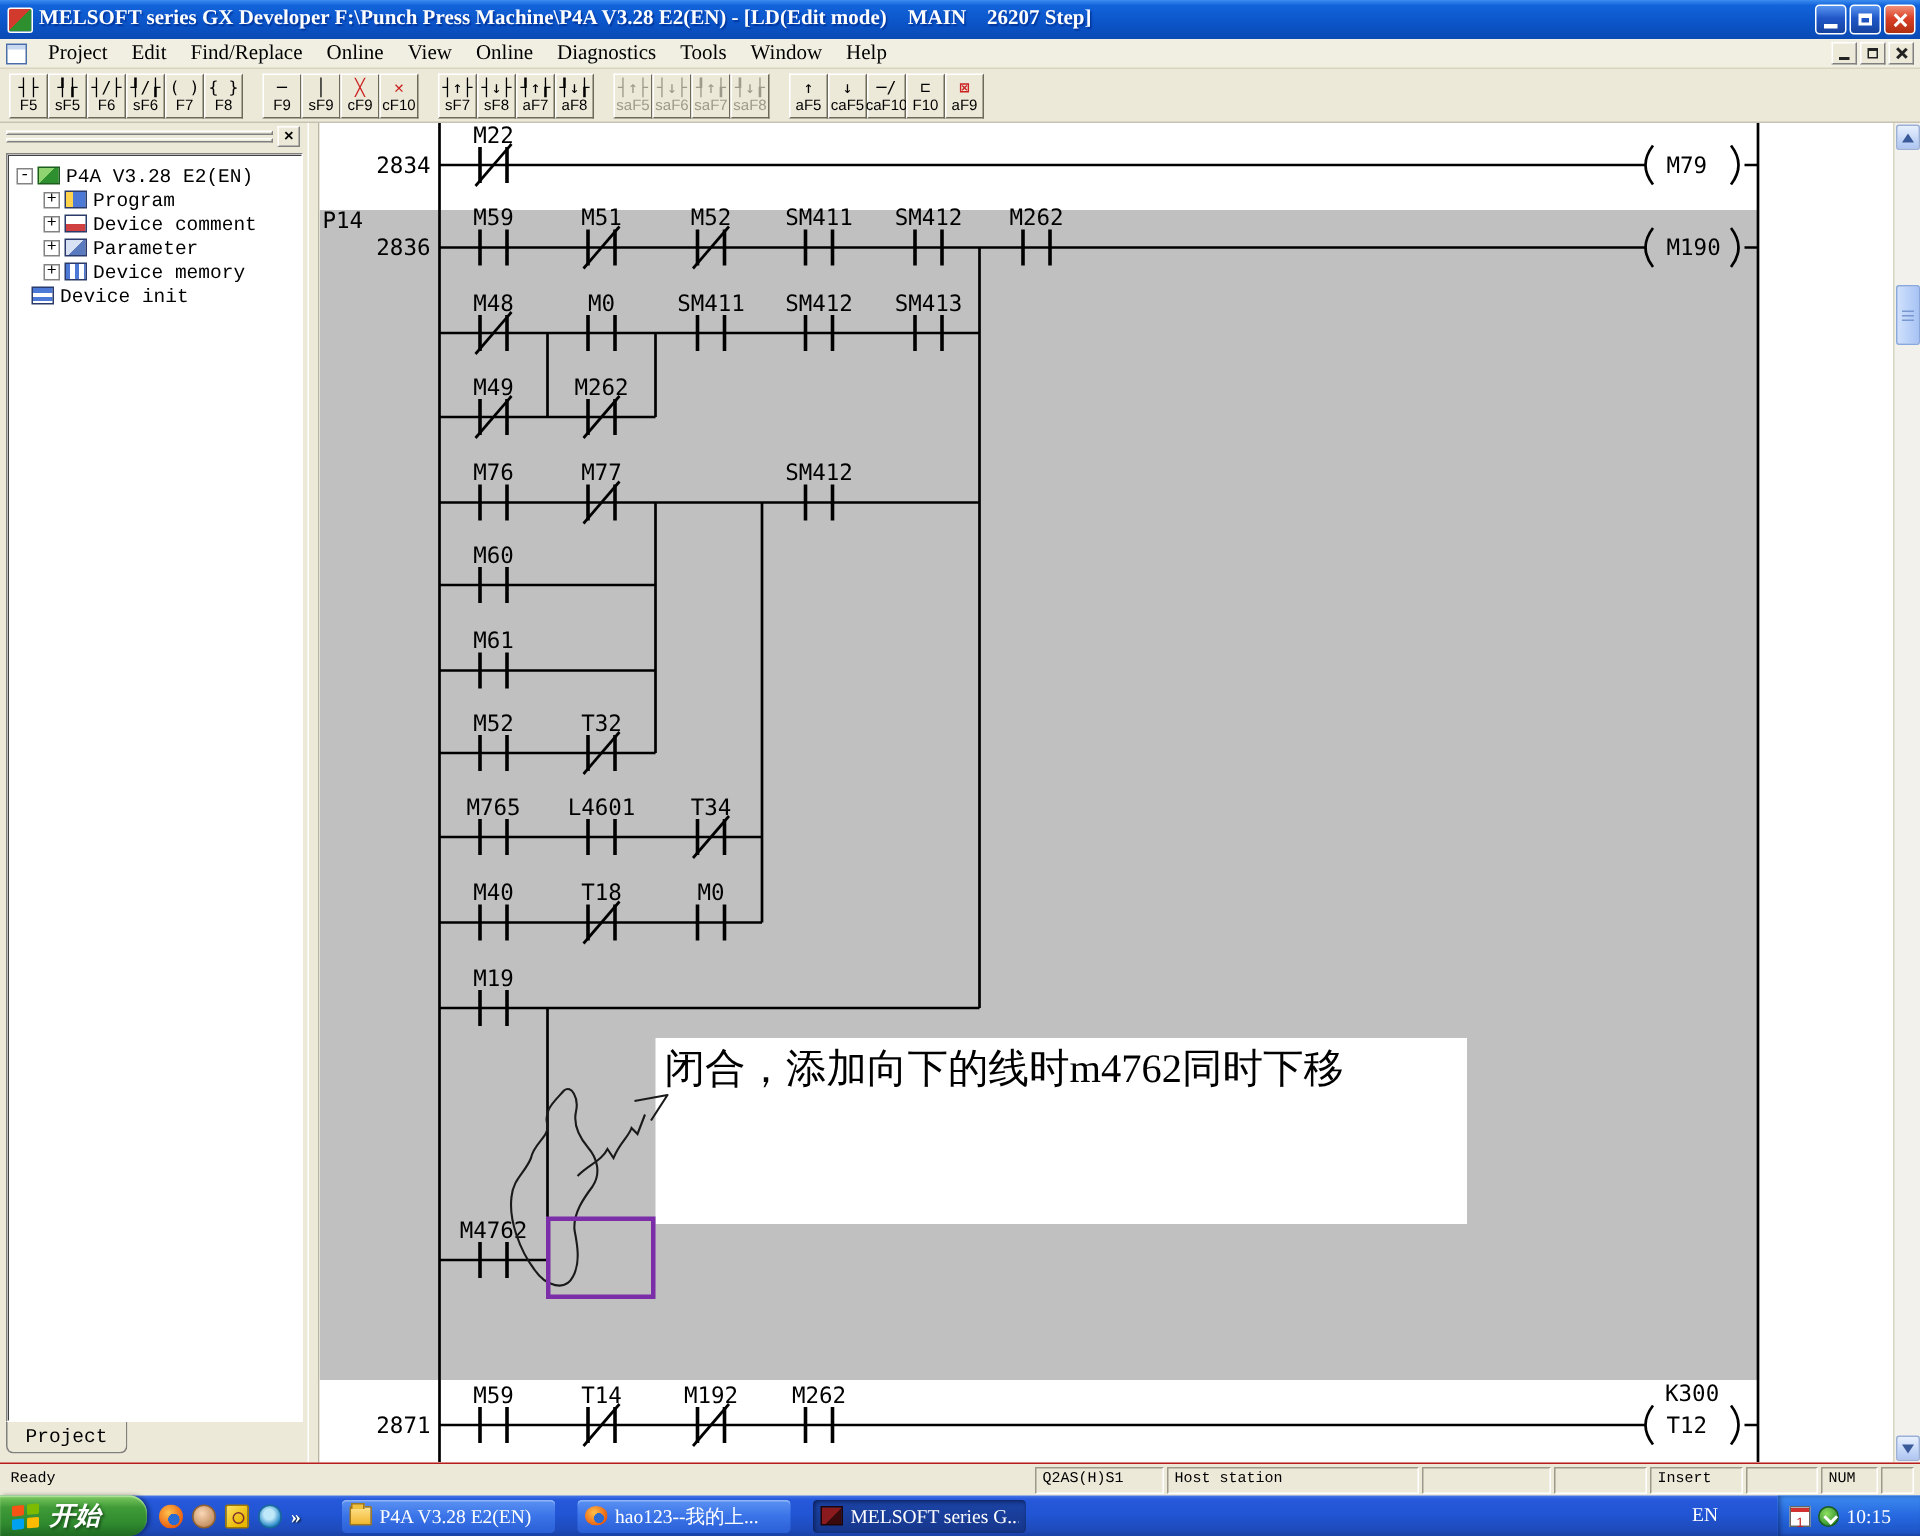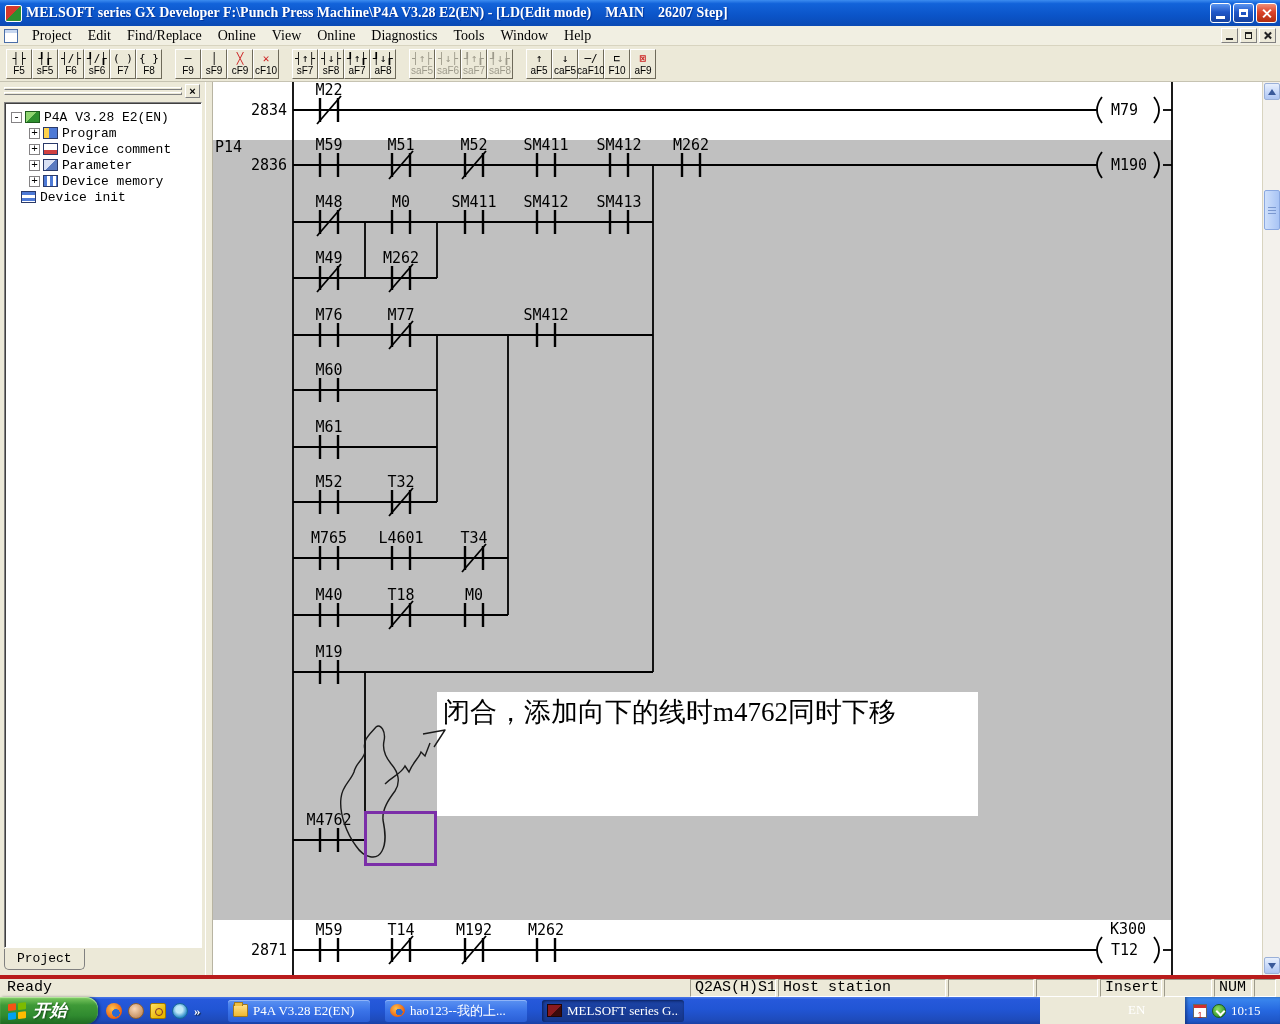--- a/index.html
+++ b/index.html
@@ -108,28 +108,28 @@
   .sb-up { top:1px; } .sb-down { bottom:1px; }
   .tri-up { width:0; height:0; border:4px solid transparent; border-bottom:6px solid #3A5A9A; margin-top:-4px; }
   .tri-down { width:0; height:0; border:4px solid transparent; border-top:6px solid #3A5A9A; margin-bottom:-4px; }
   #sb-thumb { position:absolute; left:1px; top:108px; width:16px; height:40px; border-radius:2px;
     background:linear-gradient(90deg,#CFE0FB,#A8C4F5); border:1px solid #8AA8E0;
     display:flex; flex-direction:column; align-items:center; justify-content:center; gap:2px; }
   #sb-thumb i { display:block; width:8px; height:1px; background:#7A98D0; }
 
   
   #statusbar { position:absolute; left:0; top:975px; width:1280px; height:22px; background:#ECE9D8;
-    border-top:4px solid #b91c1c; display:flex; align-items:center; padding:1px 2px;
-    font-family:"Liberation Mono",monospace; font-size:15px; }
+    border-top:1px solid #b91c1c; display:flex; align-items:center; padding:1px 2px;
+    font-family:"Liberation Mono",monospace; font-size:10px; }
   .spanel { height:18px; margin-right:2px; border:1px solid; border-color:#9D9A8B #fff #fff #9D9A8B;
     padding:0 4px; line-height:16px; white-space:nowrap; overflow:hidden; }
   .spanel.ready { flex:1; border-color:transparent; }
 
   
-  #taskbar { position:absolute; left:0; top:997px; width:1040px; height:27px;
+  #taskbar { position:absolute; left:0; top:997px; width:1280px; height:27px;
     background:linear-gradient(180deg,#4A77E8 0%,#2659DB 9%,#2155D5 45%,#1E4BBB 85%,#1941A5 100%); }
   #start-btn { position:absolute; left:0; top:0; width:98px; height:27px;
     border-radius:0 12px 12px 0; cursor:pointer;
     background:linear-gradient(180deg,#7FCB63 0%,#3F9A37 30%,#2F8A2F 70%,#1F6A22 100%);
     box-shadow:inset 0 1px 1px #B8E8A0, 2px 0 3px rgba(0,0,20,.4);
     display:flex; align-items:center; padding-left:8px; }
   #start-flag { position:relative; width:20px; height:18px; margin-right:5px; transform:skewY(-6deg); }
   #start-flag b { position:absolute; width:8px; height:7px; border-radius:1px; }
   #start-flag b:nth-child(1){left:0;top:1px;background:#F65314;}
   #start-flag b:nth-child(2){left:10px;top:1px;background:#7CBB00;}

